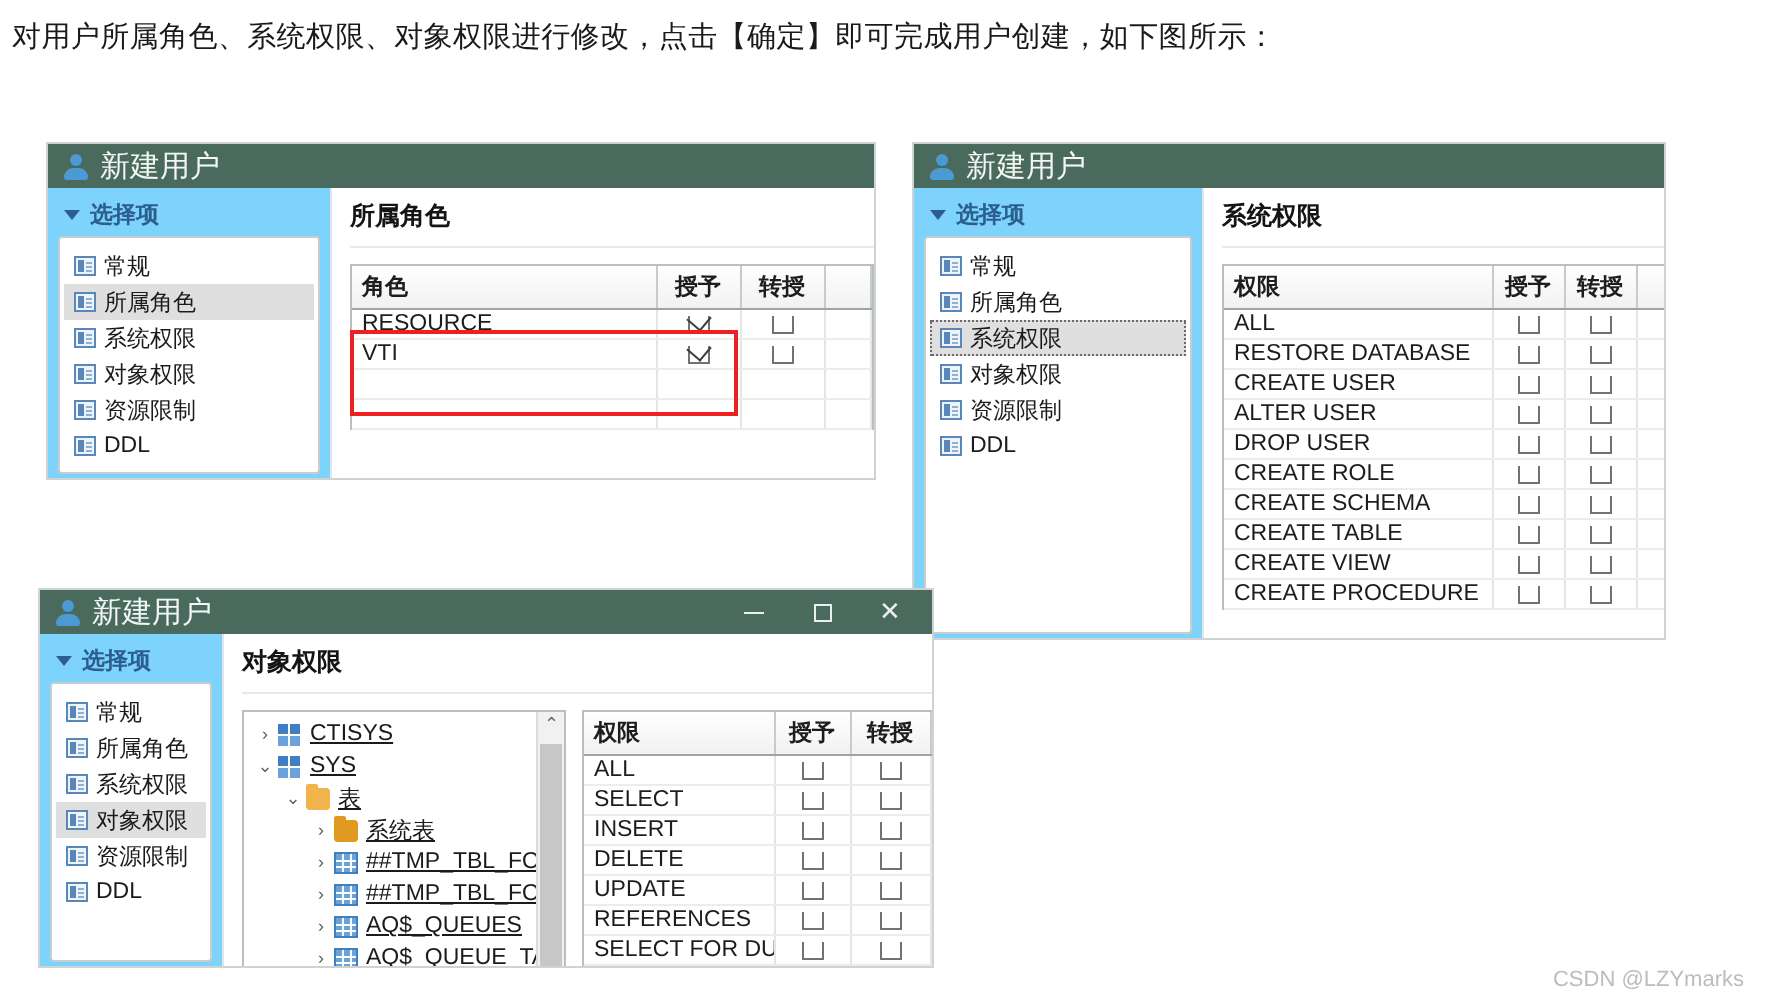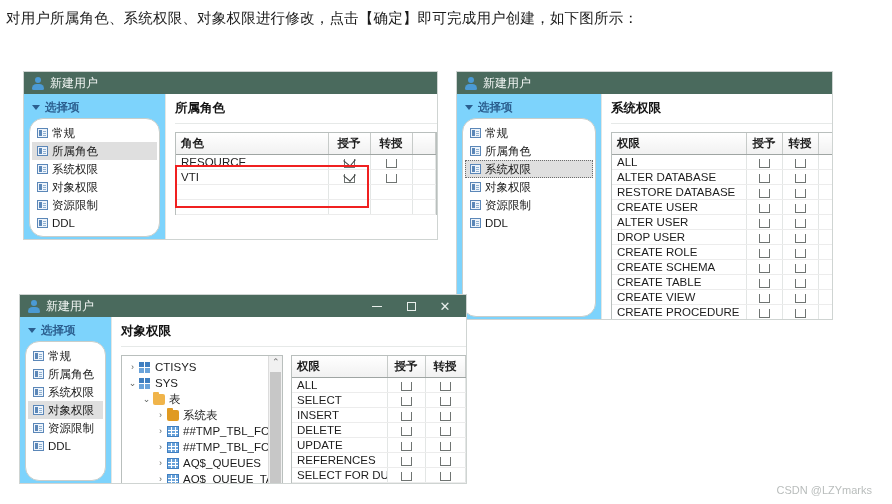--- a/index.html
+++ b/index.html
@@ -32,21 +32,21 @@
   .titlebar {
     height: 22px;
     background: #4a6a5d;
     display: flex;
     align-items: center;
     padding: 0 4px 0 8px;
     box-sizing: border-box;
   }
   .titlebar .tb-title {
     color: #f2f6f4;
-    font-size: 12px;
+    font-size: 15px;
     margin-left: 6px;
     white-space: nowrap;
   }
   .user-icon { width: 12px; height: 13px; position: relative; flex: 0 0 auto; }
   .user-icon .head {
     position:absolute; left:3px; top:0px; width:6px; height:6px;
     border-radius:50%; background:#4b9ad4;
   }
   .user-icon .body {
     position:absolute; left:0px; top:7px; width:12px; height:6px;
@@ -79,21 +79,21 @@
     font-size: 11.5px; font-weight: bold;
     color: #2b5e8f;
     padding: 2px 0 3px 3px;
   }
   .caret {
     width:0;height:0;border-left:4px solid transparent;border-right:4px solid transparent;
     border-top:5px solid #2b5e8f; margin-right:5px;
   }
   .opt-list {
     border: 1px solid #c8cecb;
-    border-radius: 14px;
+    border-radius: 2px;
     background:#fff;
     padding: 5px 0 0 0;
     box-sizing:border-box;
     height: calc(100% - 22px);
   }
   .opt-item {
     display:flex; align-items:center;
     font-size: 11.5px; color:#1b1b1b;
     padding: 1px 3px 1px 5px;
     margin: 0 2px;
@@ -173,21 +173,21 @@
   .tico.schema::before{content:"";position:absolute;left:0;top:0;width:5px;height:5px;background:#3f7fc1;}
   .tico.schema::after{content:"";position:absolute;left:6px;top:0;width:5px;height:5px;background:#3f7fc1;
     box-shadow:-6px 6px 0 #6aa3da, 0 6px 0 #6aa3da;}
   .tico.folder { background:#f0b44a; border-radius:1px 2px 2px 2px; }
   .tico.folder::before{content:"";position:absolute;left:0;top:-2px;width:6px;height:3px;background:#f0b44a;border-radius:1px 1px 0 0;}
   .tico.folder.dark { background:#e09a22; }
   .tico.folder.dark::before{ background:#e09a22; }
   .tico.table { background:#6aa3da; border:1px solid #3f7fc1; box-sizing:border-box; }
   .tico.table::before{content:"";position:absolute;left:0;top:3px;right:0;height:1px;background:#fff;box-shadow:0 3px 0 #fff;}
   .tico.table::after{content:"";position:absolute;top:0;bottom:0;left:3px;width:1px;background:#fff;box-shadow:4px 0 0 #fff;}
-  .tlabel { overflow:hidden; }
+  .tlabel { overflow:hidden;text-decoration:underline; }
   .tscroll {
     position:absolute; right:0; top:0; bottom:0; width:13px;
     background:#f1f1f1; border-left:1px solid #dcdcdc;
   }
   .tscroll .up { position:absolute; top:1px; left:3px; font-size:9px; color:#6b6b6b; }
   .tscroll .thumb { position:absolute; left:1px; right:1px; top:16px; height:118px; background:#c7c7c7; }
 
   
   .watermark {
     position:absolute; right:20px; bottom:8px;
@@ -367,26 +367,20 @@
               </tr>
             </thead>
             <tbody id="sys-rows">
                 <tr>
                   <td>ALL</td>
                   <td class="c"><span class="cb"></span></td>
                   <td class="c"><span class="cb"></span></td>
                   <td></td>
                 </tr>
                 <tr>
-                  <td>ALTER DATABASE</td>
-                  <td class="c"><span class="cb"></span></td>
-                  <td class="c"><span class="cb"></span></td>
-                  <td></td>
-                </tr>
-                <tr>
                   <td>RESTORE DATABASE</td>
                   <td class="c"><span class="cb"></span></td>
                   <td class="c"><span class="cb"></span></td>
                   <td></td>
                 </tr>
                 <tr>
                   <td>CREATE USER</td>
                   <td class="c"><span class="cb"></span></td>
                   <td class="c"><span class="cb"></span></td>
                   <td></td>

